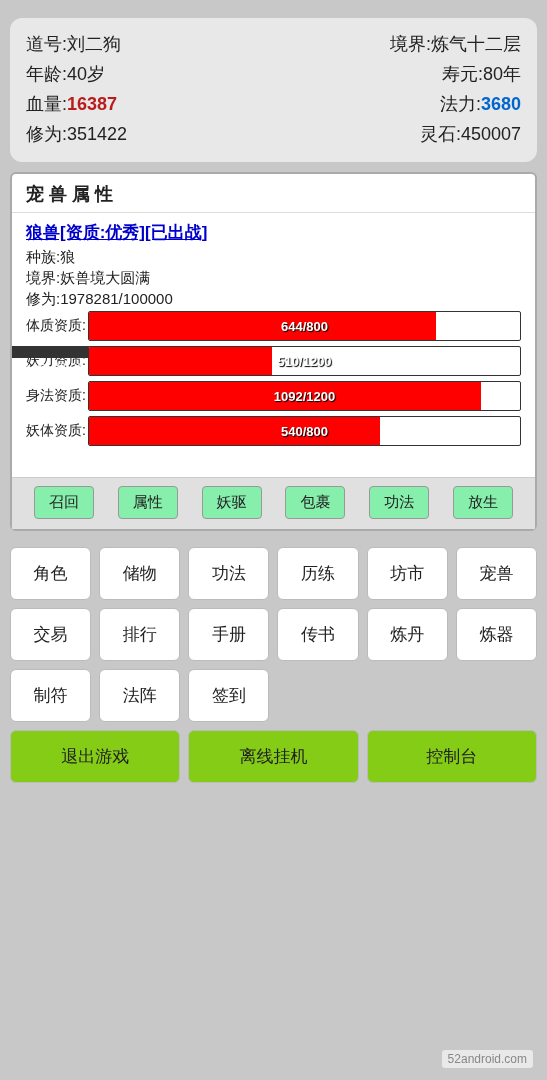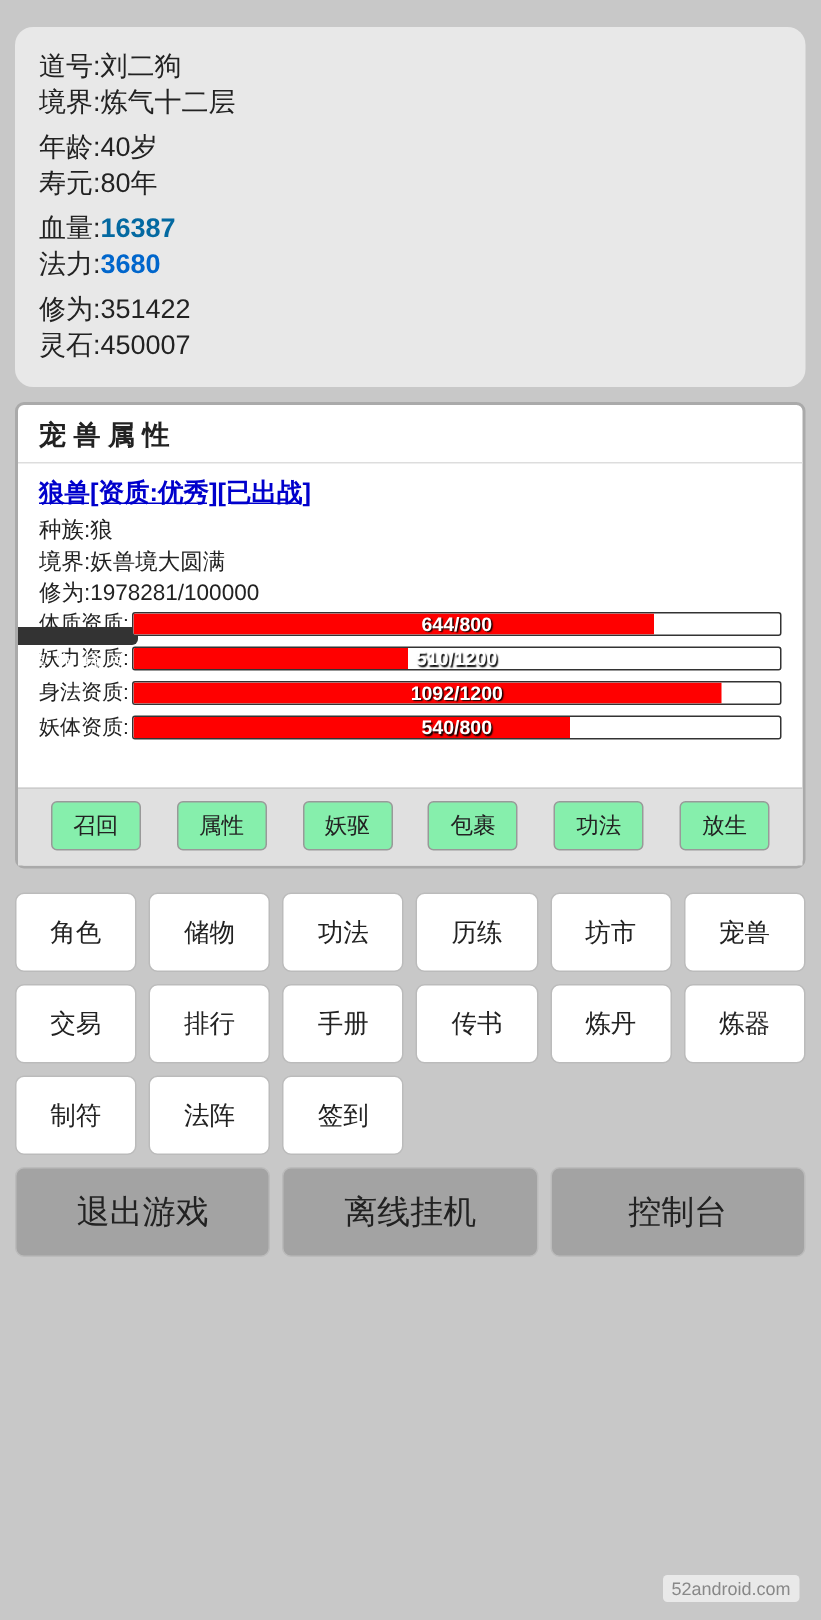--- a/index.html
+++ b/index.html
@@ -18,24 +18,23 @@
       border-radius: 12px;
       margin: 18px 10px 10px 10px;
       padding: 14px 16px 10px 16px;
     }
     .char-row {
       display: flex;
       justify-content: space-between;
       margin-bottom: 6px;
       font-size: 18px;
       color: #222;
-      flex-direction: column;
     }
     .char-label { color: #222; }
-    .char-value-red { color: #0369a1; font-weight: bold; }
+    .char-value-red { color: #b91c1c; font-weight: bold; }
     .char-value-blue { color: #0066cc; font-weight: bold; }
 
     
     .pet-modal {
       background: #fff;
       border: 2px solid #aaa;
       border-radius: 6px;
       margin: 6px 10px 10px 10px;
       padding: 0;
       position: relative;
@@ -68,21 +67,21 @@
       margin-bottom: 5px;
       font-size: 14px;
     }
     .stat-label {
       width: 62px;
       color: #222;
       flex-shrink: 0;
     }
     .stat-bar-bg {
       flex: 1;
-      height: 16px;
+      height: 30px;
       background: #fff;
       border: 1.5px solid #333;
       border-radius: 2px;
       overflow: hidden;
       position: relative;
     }
     .stat-bar-fill {
       height: 100%;
       background: red;
       position: absolute;
@@ -151,24 +150,24 @@
       text-align: center;
       cursor: pointer;
     }
     .bottom-row {
       display: grid;
       grid-template-columns: 1fr 1fr 1fr;
       gap: 8px;
       margin: 0 10px 12px 10px;
     }
     .bottom-btn {
-      background: #a3a3a3;
+      background: #84cc16;
       border: 1px solid #bbb;
       border-radius: 6px;
-      font-size: 22px;
+      font-size: 17px;
       color: #222;
       padding: 14px 0;
       text-align: center;
       cursor: pointer;
     }
     
     .watermark {
       position: fixed;
       bottom: 12px;
       right: 14px;

